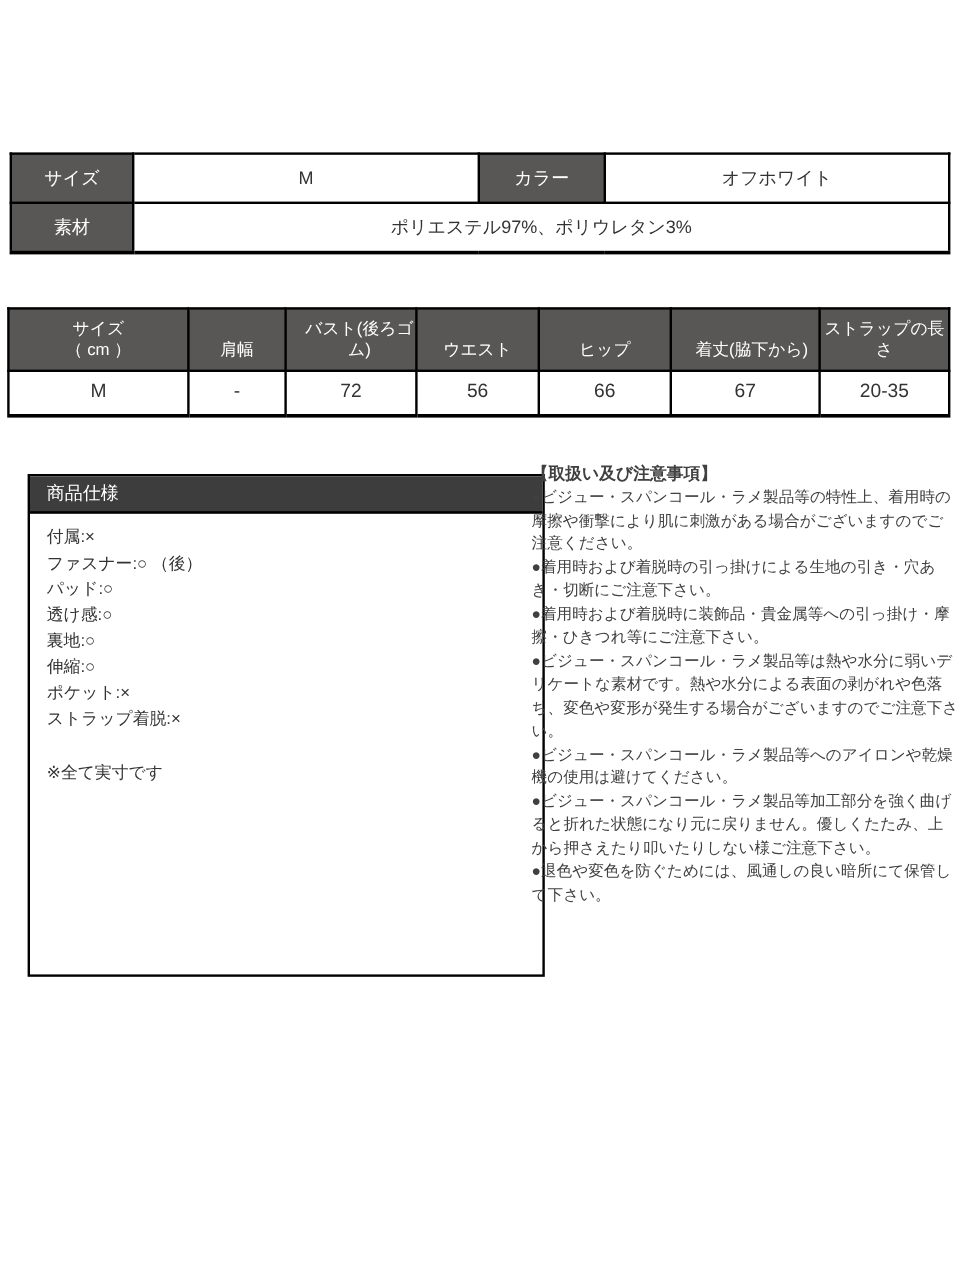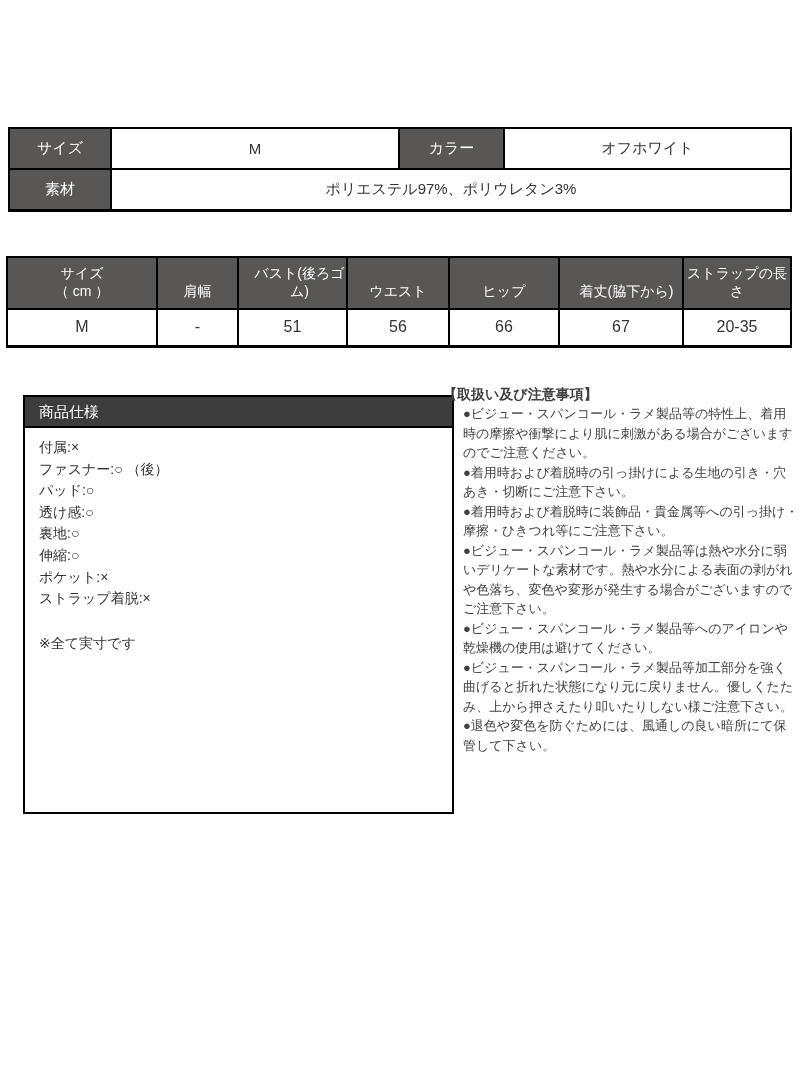--- a/index.html
+++ b/index.html
@@ -116,21 +116,20 @@
   }
   .care-title {
     font-size: 14px;
     font-weight: bold;
     line-height: 20px;
   }
   .care-para {
     font-size: 13px;
     line-height: 19.5px;
     text-align: left;
-    margin-left: 20px;
   }
 </style>
 </head>
 <body>
 
 <div class="page">
 
   <table class="info-table">
     <tbody>
         <tr>
@@ -154,21 +153,21 @@
       <th class="sc-c1">肩幅</th>
       <th class="sc-c2">バスト(後ろゴム)</th>
       <th class="sc-c3">ウエスト</th>
       <th class="sc-c4">ヒップ</th>
       <th class="sc-c5">着丈(脇下から)</th>
       <th class="sc-c6">ストラップの長さ</th>
     </tr>
     <tr>
       <td>M</td>
       <td>-</td>
-      <td>51</td>
+      <td>72</td>
       <td>56</td>
       <td>66</td>
       <td>67</td>
       <td>20-35</td>
     </tr>
   </tbody>
     </table>
 
   <div class="spec-box">
     <div class="spec-box-header">商品仕様</div>

